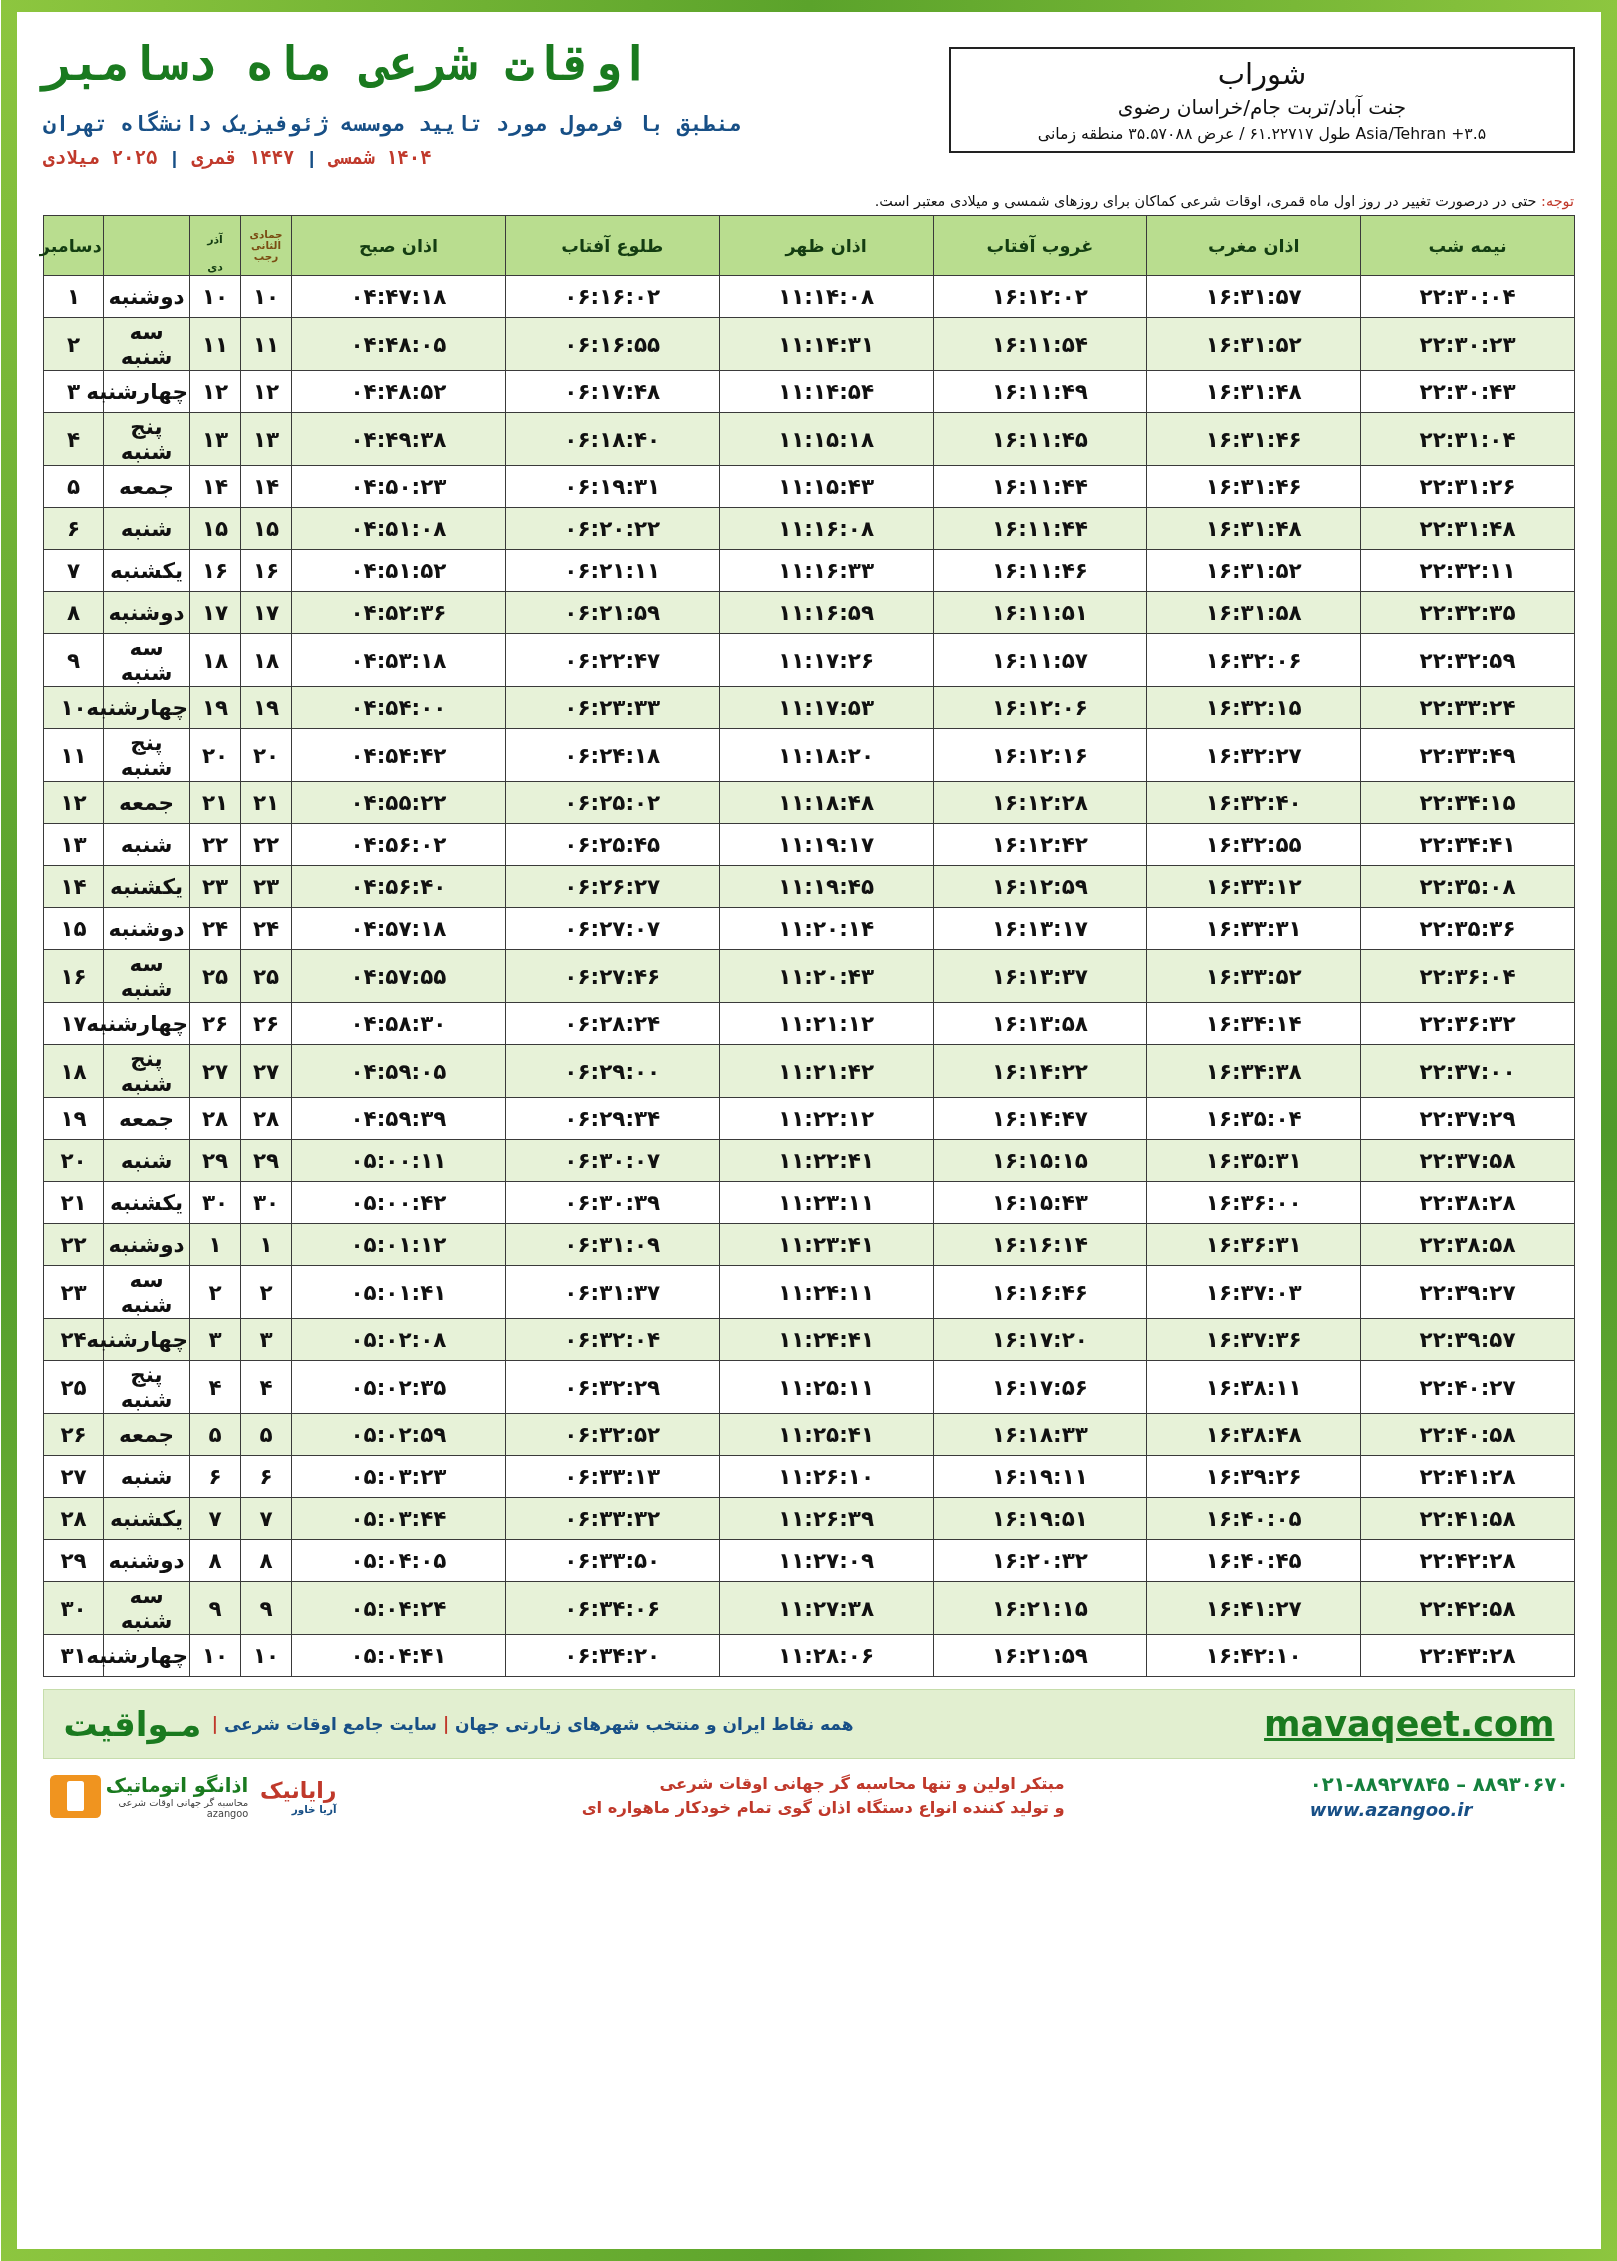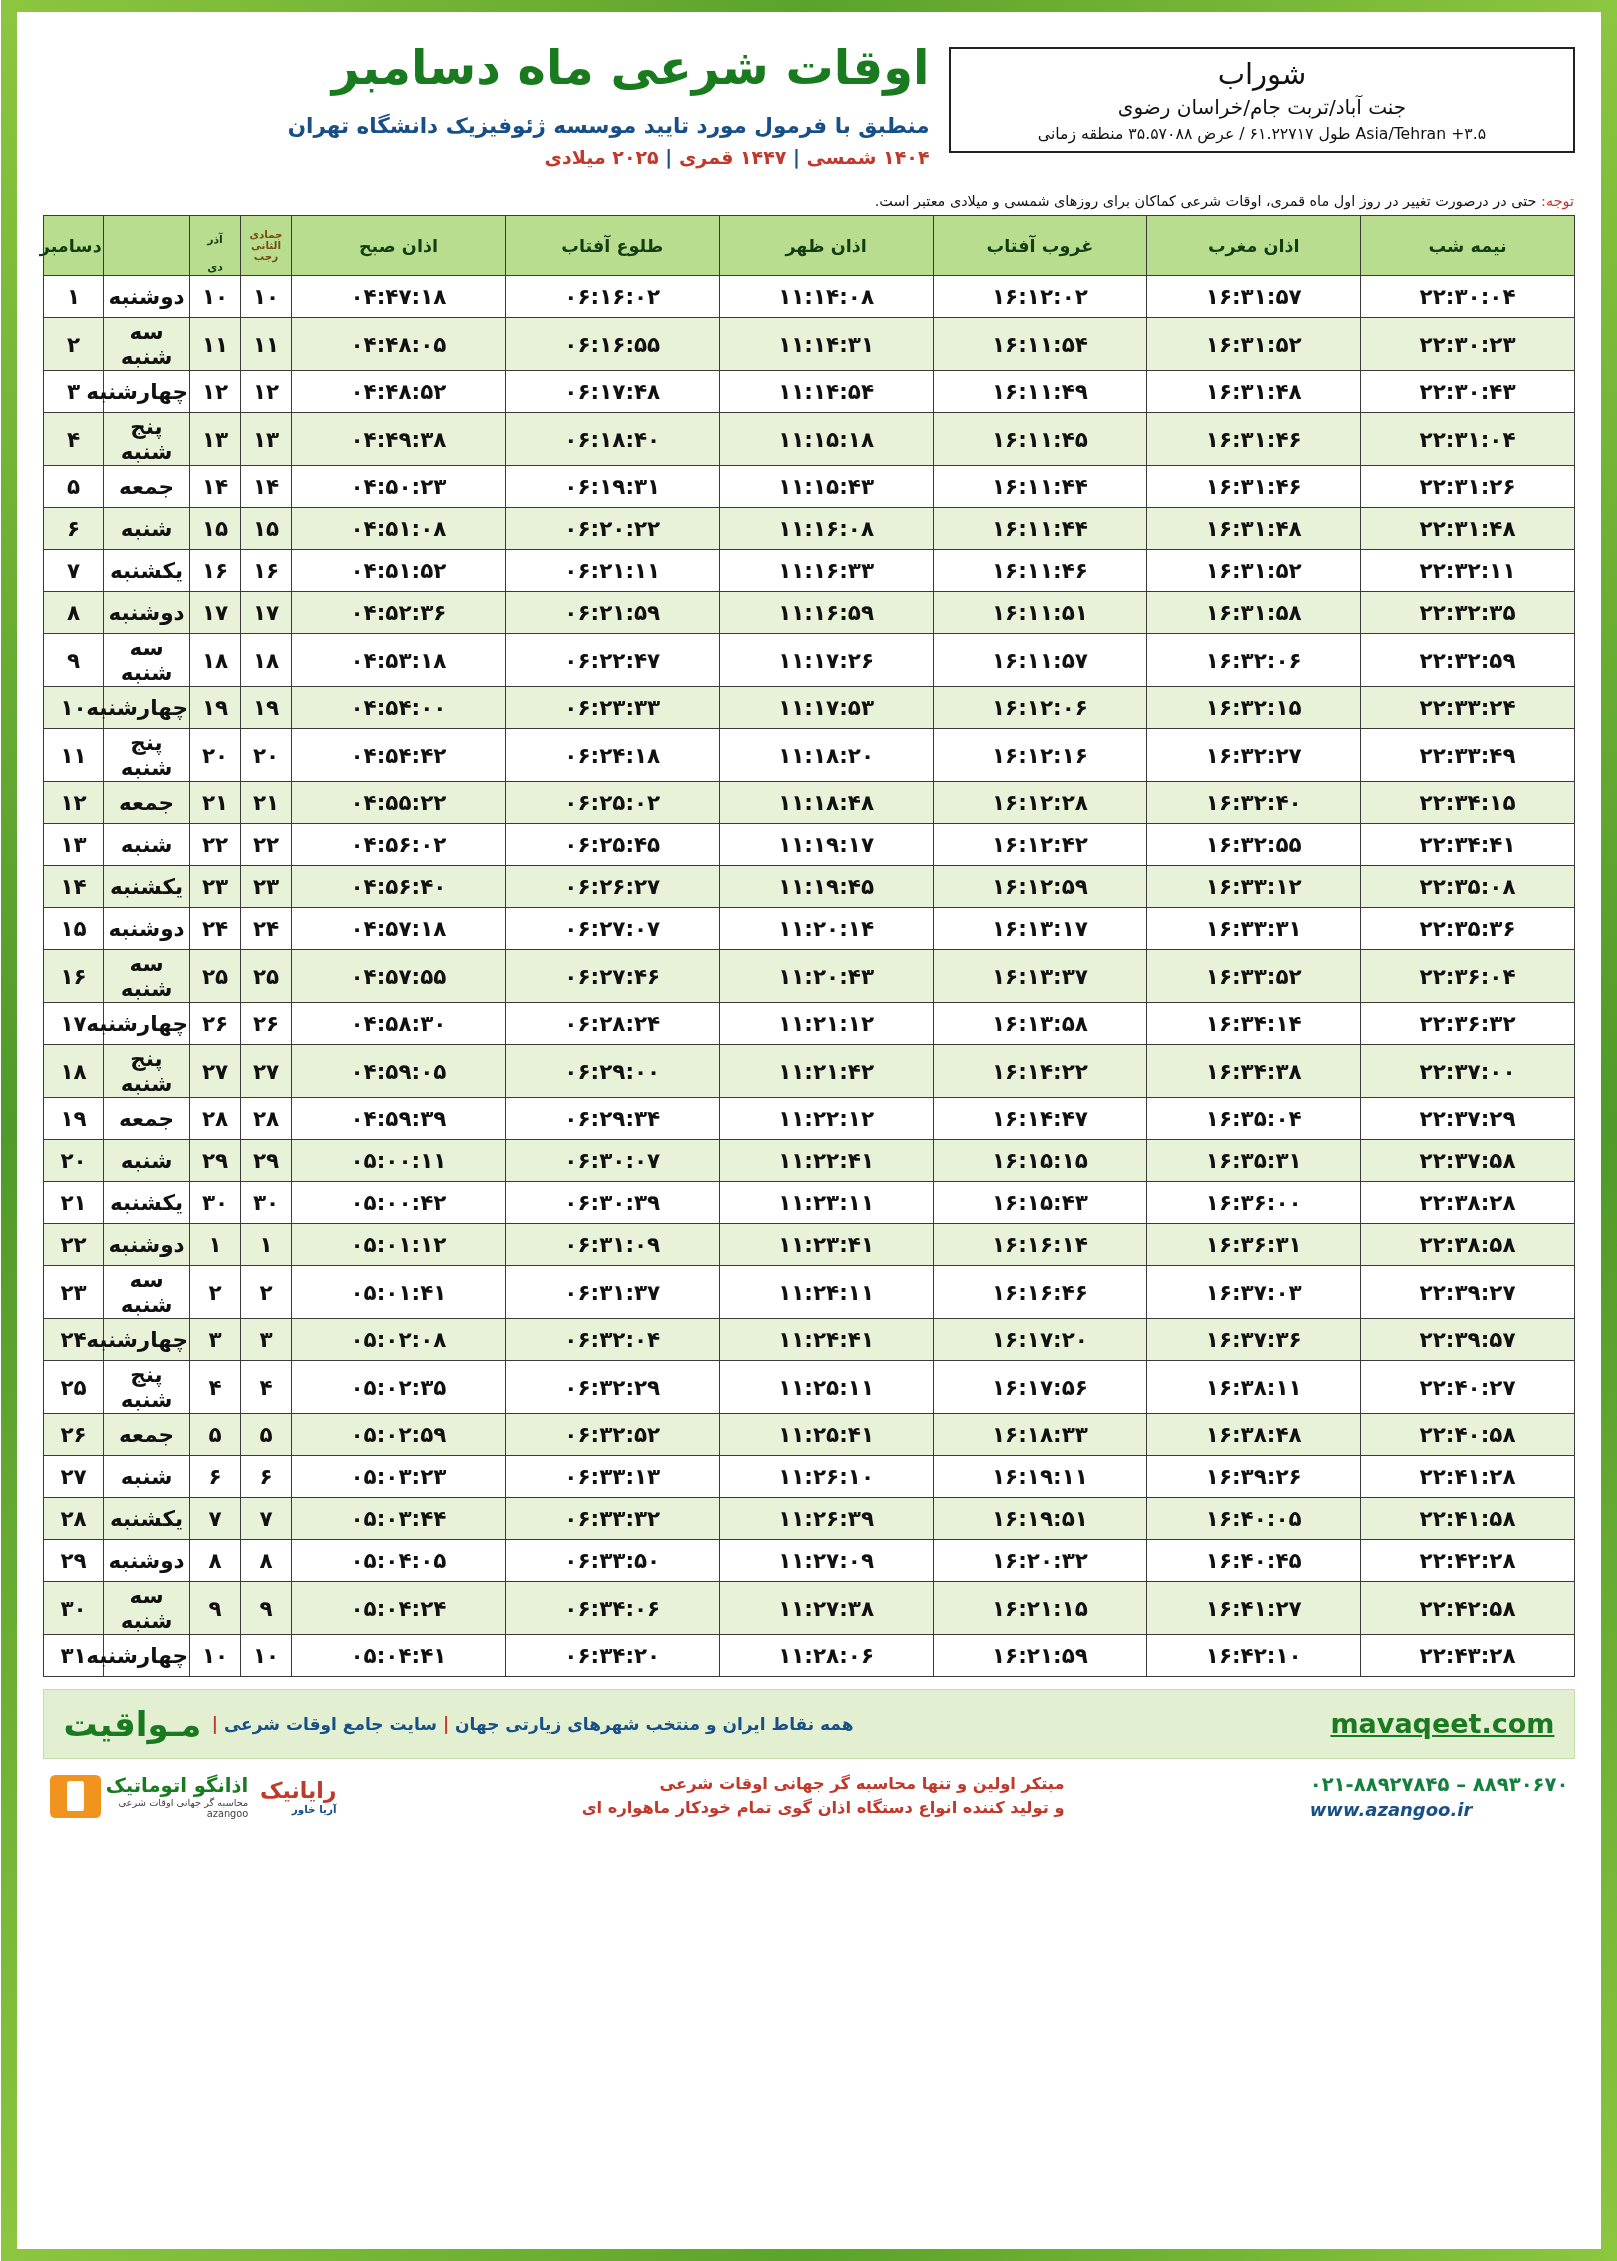--- a/index.html
+++ b/index.html
@@ -39,23 +39,24 @@
   .header {
     display: flex;
     flex-direction: row;
     align-items: flex-start;
     padding: 23.5px 26px 0 26px;
     position: relative;
     height: 176px;
   }
   .title-block {
     flex: 1;
-    text-align: right;
+    text-align: left;
     padding-right: 6.5px;
     padding-top: 6.5px;
+    font-family: Liberation Mono, monospace;
   }
   .main-title {
     font-size: 48px;
     font-weight: bold;
     color: #1a7a1f;
     line-height: 1.08;
     letter-spacing: -0.7px;
   }
   .sub-title {
     font-size: 21.5px;
@@ -169,21 +170,21 @@
     padding: 11.7px 19.6px;
     height: 70px;
   }
   .brand-right { display:flex; align-items:center; gap:10.4px; direction: rtl;}
   .brand-word {
     font-size: 34px; font-weight: bold; color: #1a7a1f; letter-spacing: -0.7px;
   }
   .brand-desc { font-size: 17px; color:#174f86; font-weight:bold; }
   .brand-desc .bar { color:#c0392b; }
   .site-url {
-    font-size: 27px; font-weight: bold; color: #1a7a1f;
+    font-size: 35px; font-weight: bold; color: #1a7a1f;
     direction: ltr; font-family: "DejaVu Sans", "Liberation Sans", sans-serif;
   }
 
   .footer-bottom {
     display:flex; align-items:center; justify-content: space-between;
     padding: 13px 6.5px 0 6.5px;
   }
   .fb-left { direction: ltr; text-align: left; }
   .fb-phone { font-size: 19.6px; font-weight: bold; color:#15803d; }
   .fb-web { font-size: 18px; font-weight: bold; color:#174f86; margin-top: 2.6px; font-style: italic;}

